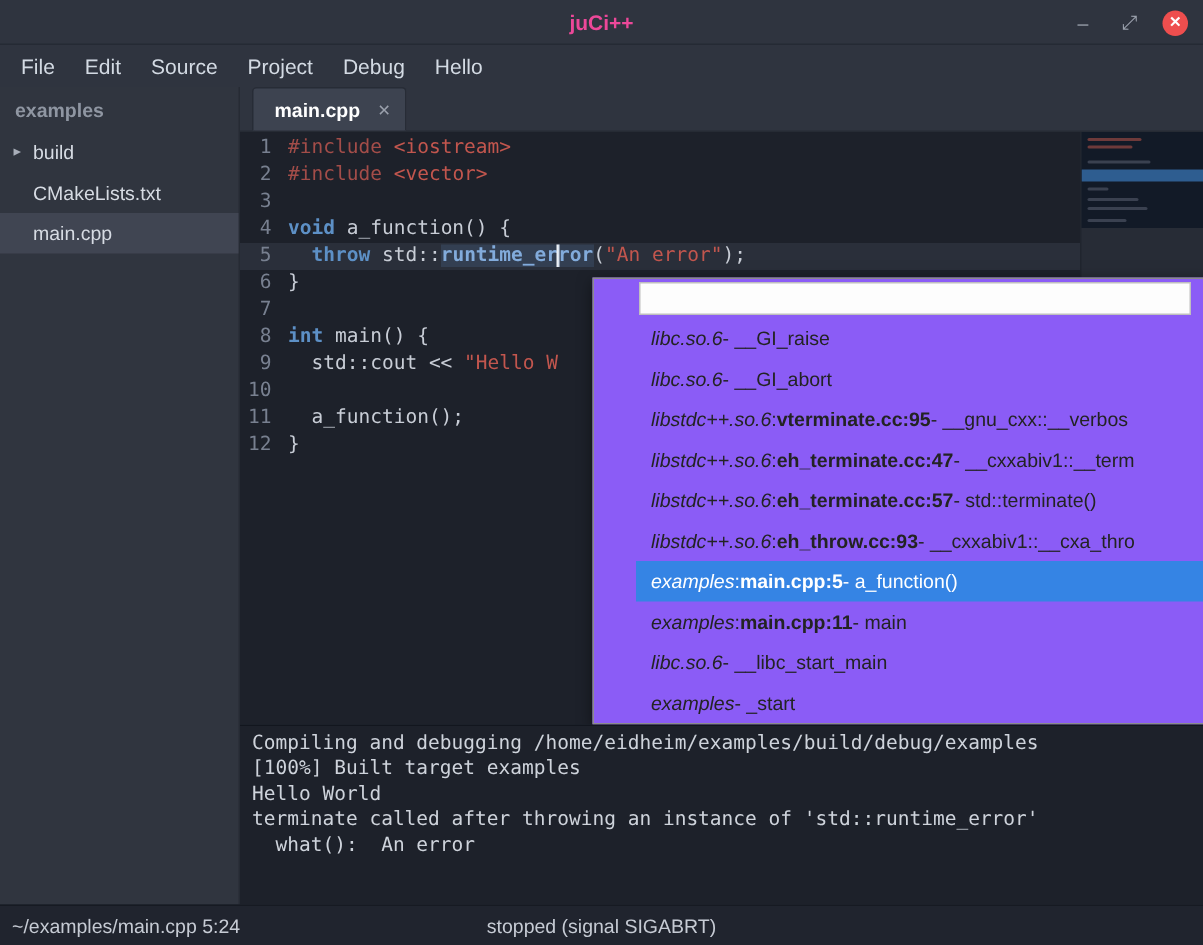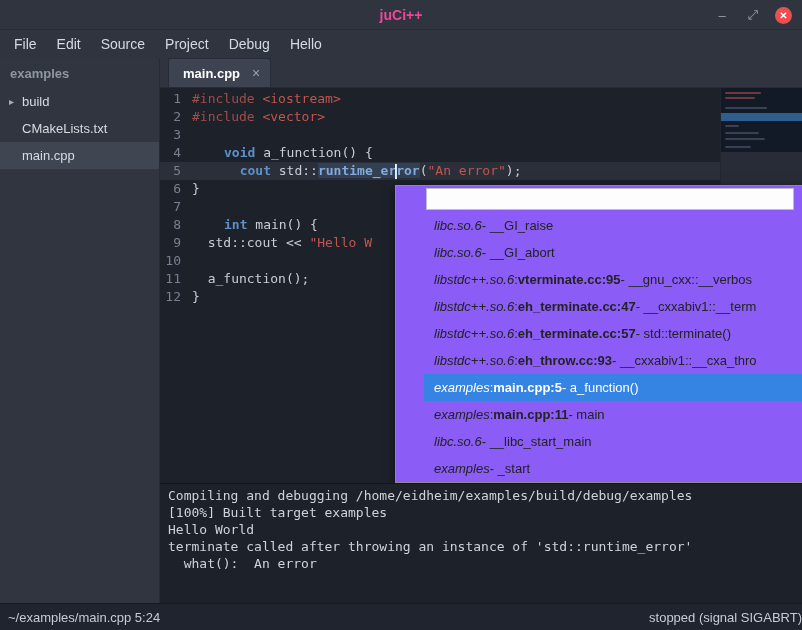--- a/index.html
+++ b/index.html
@@ -34,21 +34,21 @@
   .tab-close { color:#9aa0ac; font-weight:normal; font-size:14px; line-height:1; }
 
   
   .editor-wrap { flex:1; position:relative; min-height:0; background:#1d212a; overflow:hidden; }
   .code-area { position:absolute; inset:0; padding-top:2px; font-family:"DejaVu Sans Mono",monospace; font-size:13px; }
   .code-line { height:18px; line-height:18px; display:flex; white-space:pre; }
   .code-line.cl-current { background:#2a2f3a; }
   .gutter { width:27px; flex:none; text-align:right; padding-right:6px; color:#788090; }
   .code { margin-left:5px; }
   .tok-d { color:#c8cdd6; }
-  .tok-k { color:#5d90c6; font-weight:bold;margin-left:32px; }
+  .tok-k { color:#5d90c6; font-weight:bold; }
   .tok-p { color:#a34d49; }
   .tok-s { color:#c2564e;margin-top:44px; }
   .tok-t { color:#82abdb; font-weight:bold; background:rgba(100,150,210,0.16);margin-top:28px; }
   .cursor { display:inline-block; width:2px; height:15px; background:#eef1f5; vertical-align:middle; margin:0 -1px; }
 
   
   .minimap { position:absolute; top:0; right:0; bottom:0; width:82px; background:#272c36; border-left:1px solid #20252e; }
   .mm-preview { position:relative; height:64px; background:#121a27; overflow:hidden; }
   .mm-ln { position:absolute; left:4px; height:2px; border-radius:1px; }
   .mm-red { background:#6e3a3a; }
@@ -63,21 +63,21 @@
   .popup-item .loc { font-weight:bold; }
   .popup-item.selected { background:#3584e4; color:#ffffff; }
 
   
   .terminal { height:120px; flex:none; background:#1d212a; border-top:1px solid #12161e; padding:3px 8px; font-family:"DejaVu Sans Mono",monospace; font-size:13px; line-height:17px; color:#ced3db; overflow:hidden; }
   .term-line { white-space:pre; }
 
   
   .statusbar { height:27px; flex:none; position:relative; background:#20242e; border-top:1px solid #161a22; display:flex; align-items:center; font-size:13px; color:#c6cbd4; }
   .status-left { padding-left:8px; position:relative; z-index:1; }
-  .status-center { position:absolute; left:0; right:0; text-align:right; }
+  .status-center { position:absolute; left:0; right:0; text-align:center; }
 </style>
 </head>
 <body>
 
 <div class="window">
 
   <div class="titlebar">
     <div class="title">juCi++</div>
     <div class="win-controls">
       <div class="win-btn">–</div>
@@ -112,21 +112,21 @@
             <span class="tab-close">×</span>
           </div>
         </div>
 
       <div class="editor-wrap">
         <div class="code-area">
             <div class="code-line"><span class="gutter">1</span><span class="code"><span class="tok-p">#include </span><span class="tok-s">&lt;iostream&gt;</span></span></div>
             <div class="code-line"><span class="gutter">2</span><span class="code"><span class="tok-p">#include </span><span class="tok-s">&lt;vector&gt;</span></span></div>
             <div class="code-line"><span class="gutter">3</span><span class="code"></span></div>
             <div class="code-line"><span class="gutter">4</span><span class="code"><span class="tok-k">void</span><span class="tok-d"> a_function() {</span></span></div>
-            <div class="code-line cl-current"><span class="gutter">5</span><span class="code"><span class="tok-d">  </span><span class="tok-k">cout</span><span class="tok-d"> std::</span><span class="tok-t">runtime_er</span><span class="cursor"></span><span class="tok-t">ror</span><span class="tok-d">(</span><span class="tok-s">"An error"</span><span class="tok-d">);</span></span></div>
+            <div class="code-line cl-current"><span class="gutter">5</span><span class="code"><span class="tok-d">  </span><span class="tok-k">throw</span><span class="tok-d"> std::</span><span class="tok-t">runtime_er</span><span class="cursor"></span><span class="tok-t">ror</span><span class="tok-d">(</span><span class="tok-s">"An error"</span><span class="tok-d">);</span></span></div>
             <div class="code-line"><span class="gutter">6</span><span class="code"><span class="tok-d">}</span></span></div>
             <div class="code-line"><span class="gutter">7</span><span class="code"></span></div>
             <div class="code-line"><span class="gutter">8</span><span class="code"><span class="tok-k">int</span><span class="tok-d"> main() {</span></span></div>
             <div class="code-line"><span class="gutter">9</span><span class="code"><span class="tok-d">  std::cout &lt;&lt; </span><span class="tok-s">"Hello W</span></span></div>
             <div class="code-line"><span class="gutter">10</span><span class="code"></span></div>
             <div class="code-line"><span class="gutter">11</span><span class="code"><span class="tok-d">  a_function();</span></span></div>
             <div class="code-line"><span class="gutter">12</span><span class="code"><span class="tok-d">}</span></span></div>
           </div>
 
         <div class="minimap">

